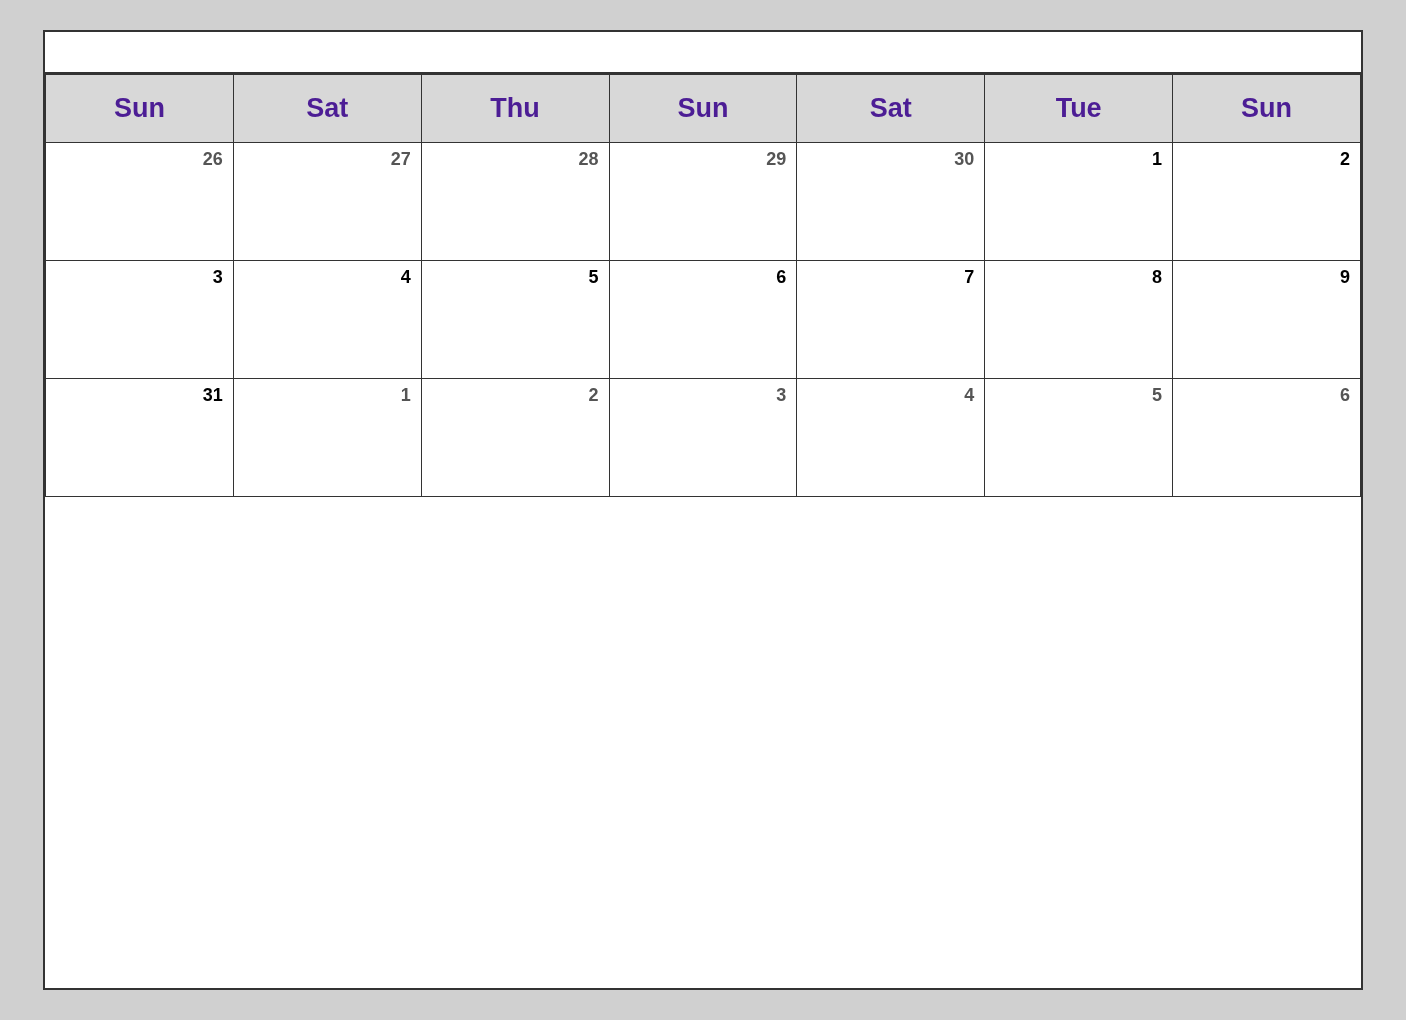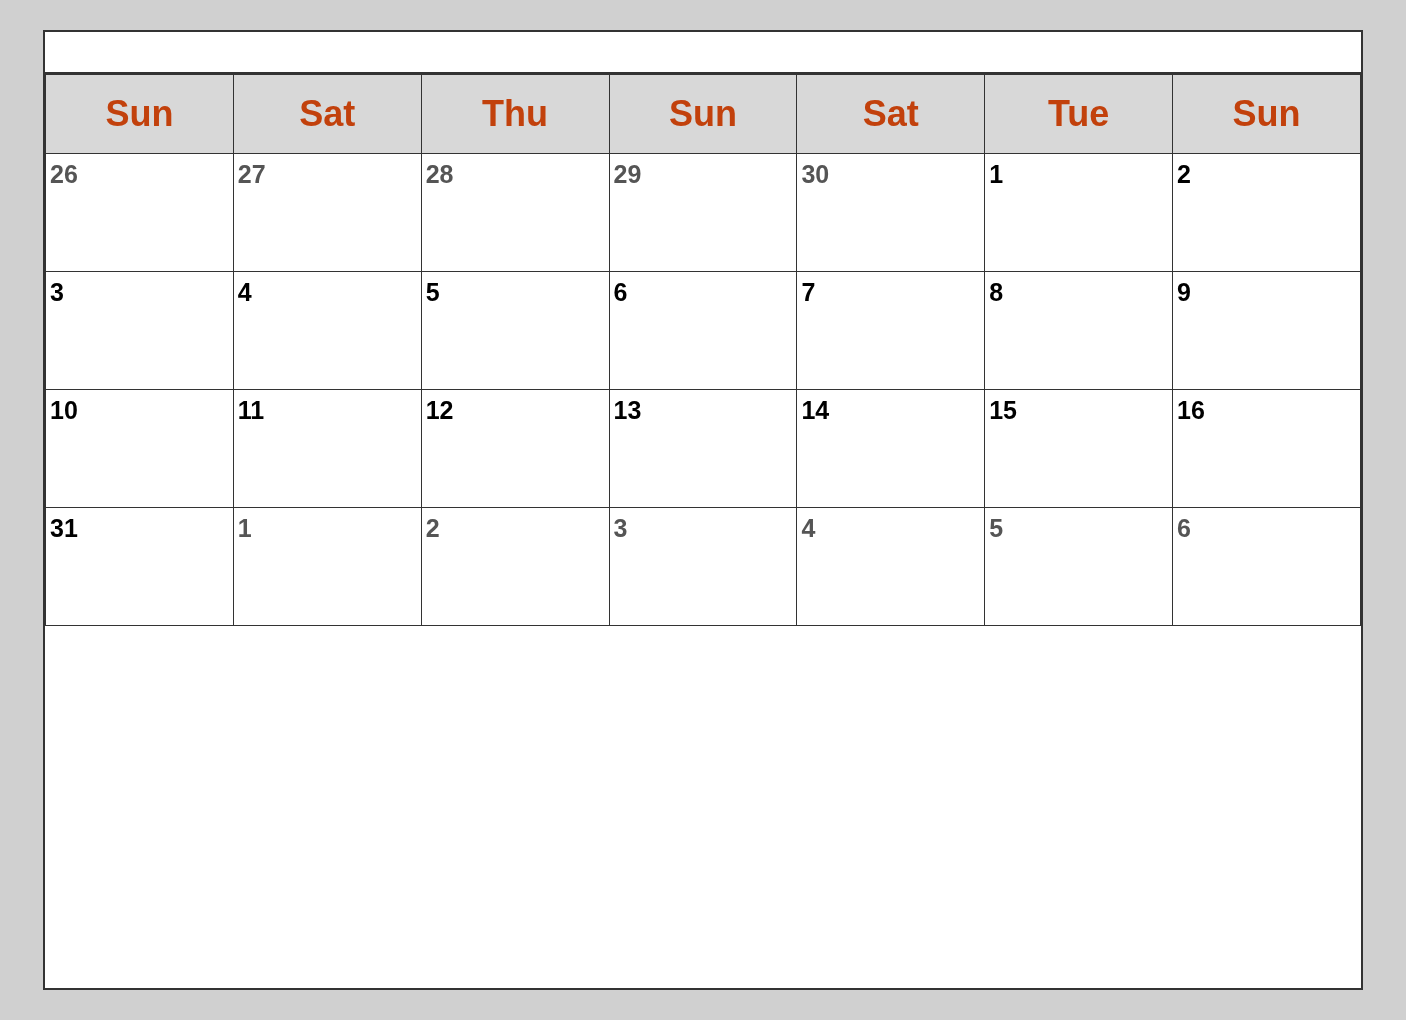--- a/index.html
+++ b/index.html
@@ -37,38 +37,39 @@
 
     .calendar-grid {
       width: 100%;
       border-collapse: collapse;
     }
 
     .calendar-grid th {
       background: #d8d8d8;
       border: 1.5px solid #333;
       text-align: center;
-      font-size: 36px;
+      font-size: 27px;
       font-weight: 700;
       padding: 18px 0;
-      color: #c2410c;
+      color: #4c1d95;
     }
 
     .calendar-grid td {
       border: 1.5px solid #333;
       width: calc(100% / 7);
       height: 118px;
       vertical-align: top;
       padding: 6px 10px 4px 4px;
       color: #000;
     }
 
     .day-number {
       display: block;
-      font-size: 25px;
+      text-align: right;
+      font-size: 18px;
       font-weight: 700;
       color: #000;
     }
 
     .day-number.outside-month {
       color: #555;
       font-weight: 600;
     }
   </style>
 </head>
@@ -132,43 +133,20 @@
           </td>
           <td>
             <span class="day-number">8</span>
           </td>
           <td>
             <span class="day-number">9</span>
           </td>
         </tr>
         <tr>
           <td>
-            <span class="day-number">10</span>
-          </td>
-          <td>
-            <span class="day-number">11</span>
-          </td>
-          <td>
-            <span class="day-number">12</span>
-          </td>
-          <td>
-            <span class="day-number">13</span>
-          </td>
-          <td>
-            <span class="day-number">14</span>
-          </td>
-          <td>
-            <span class="day-number">15</span>
-          </td>
-          <td>
-            <span class="day-number">16</span>
-          </td>
-        </tr>
-        <tr>
-          <td>
             <span class="day-number">31</span>
           </td>
           <td>
             <span class="day-number outside-month">1</span>
           </td>
           <td>
             <span class="day-number outside-month">2</span>
           </td>
           <td>
             <span class="day-number outside-month">3</span>

